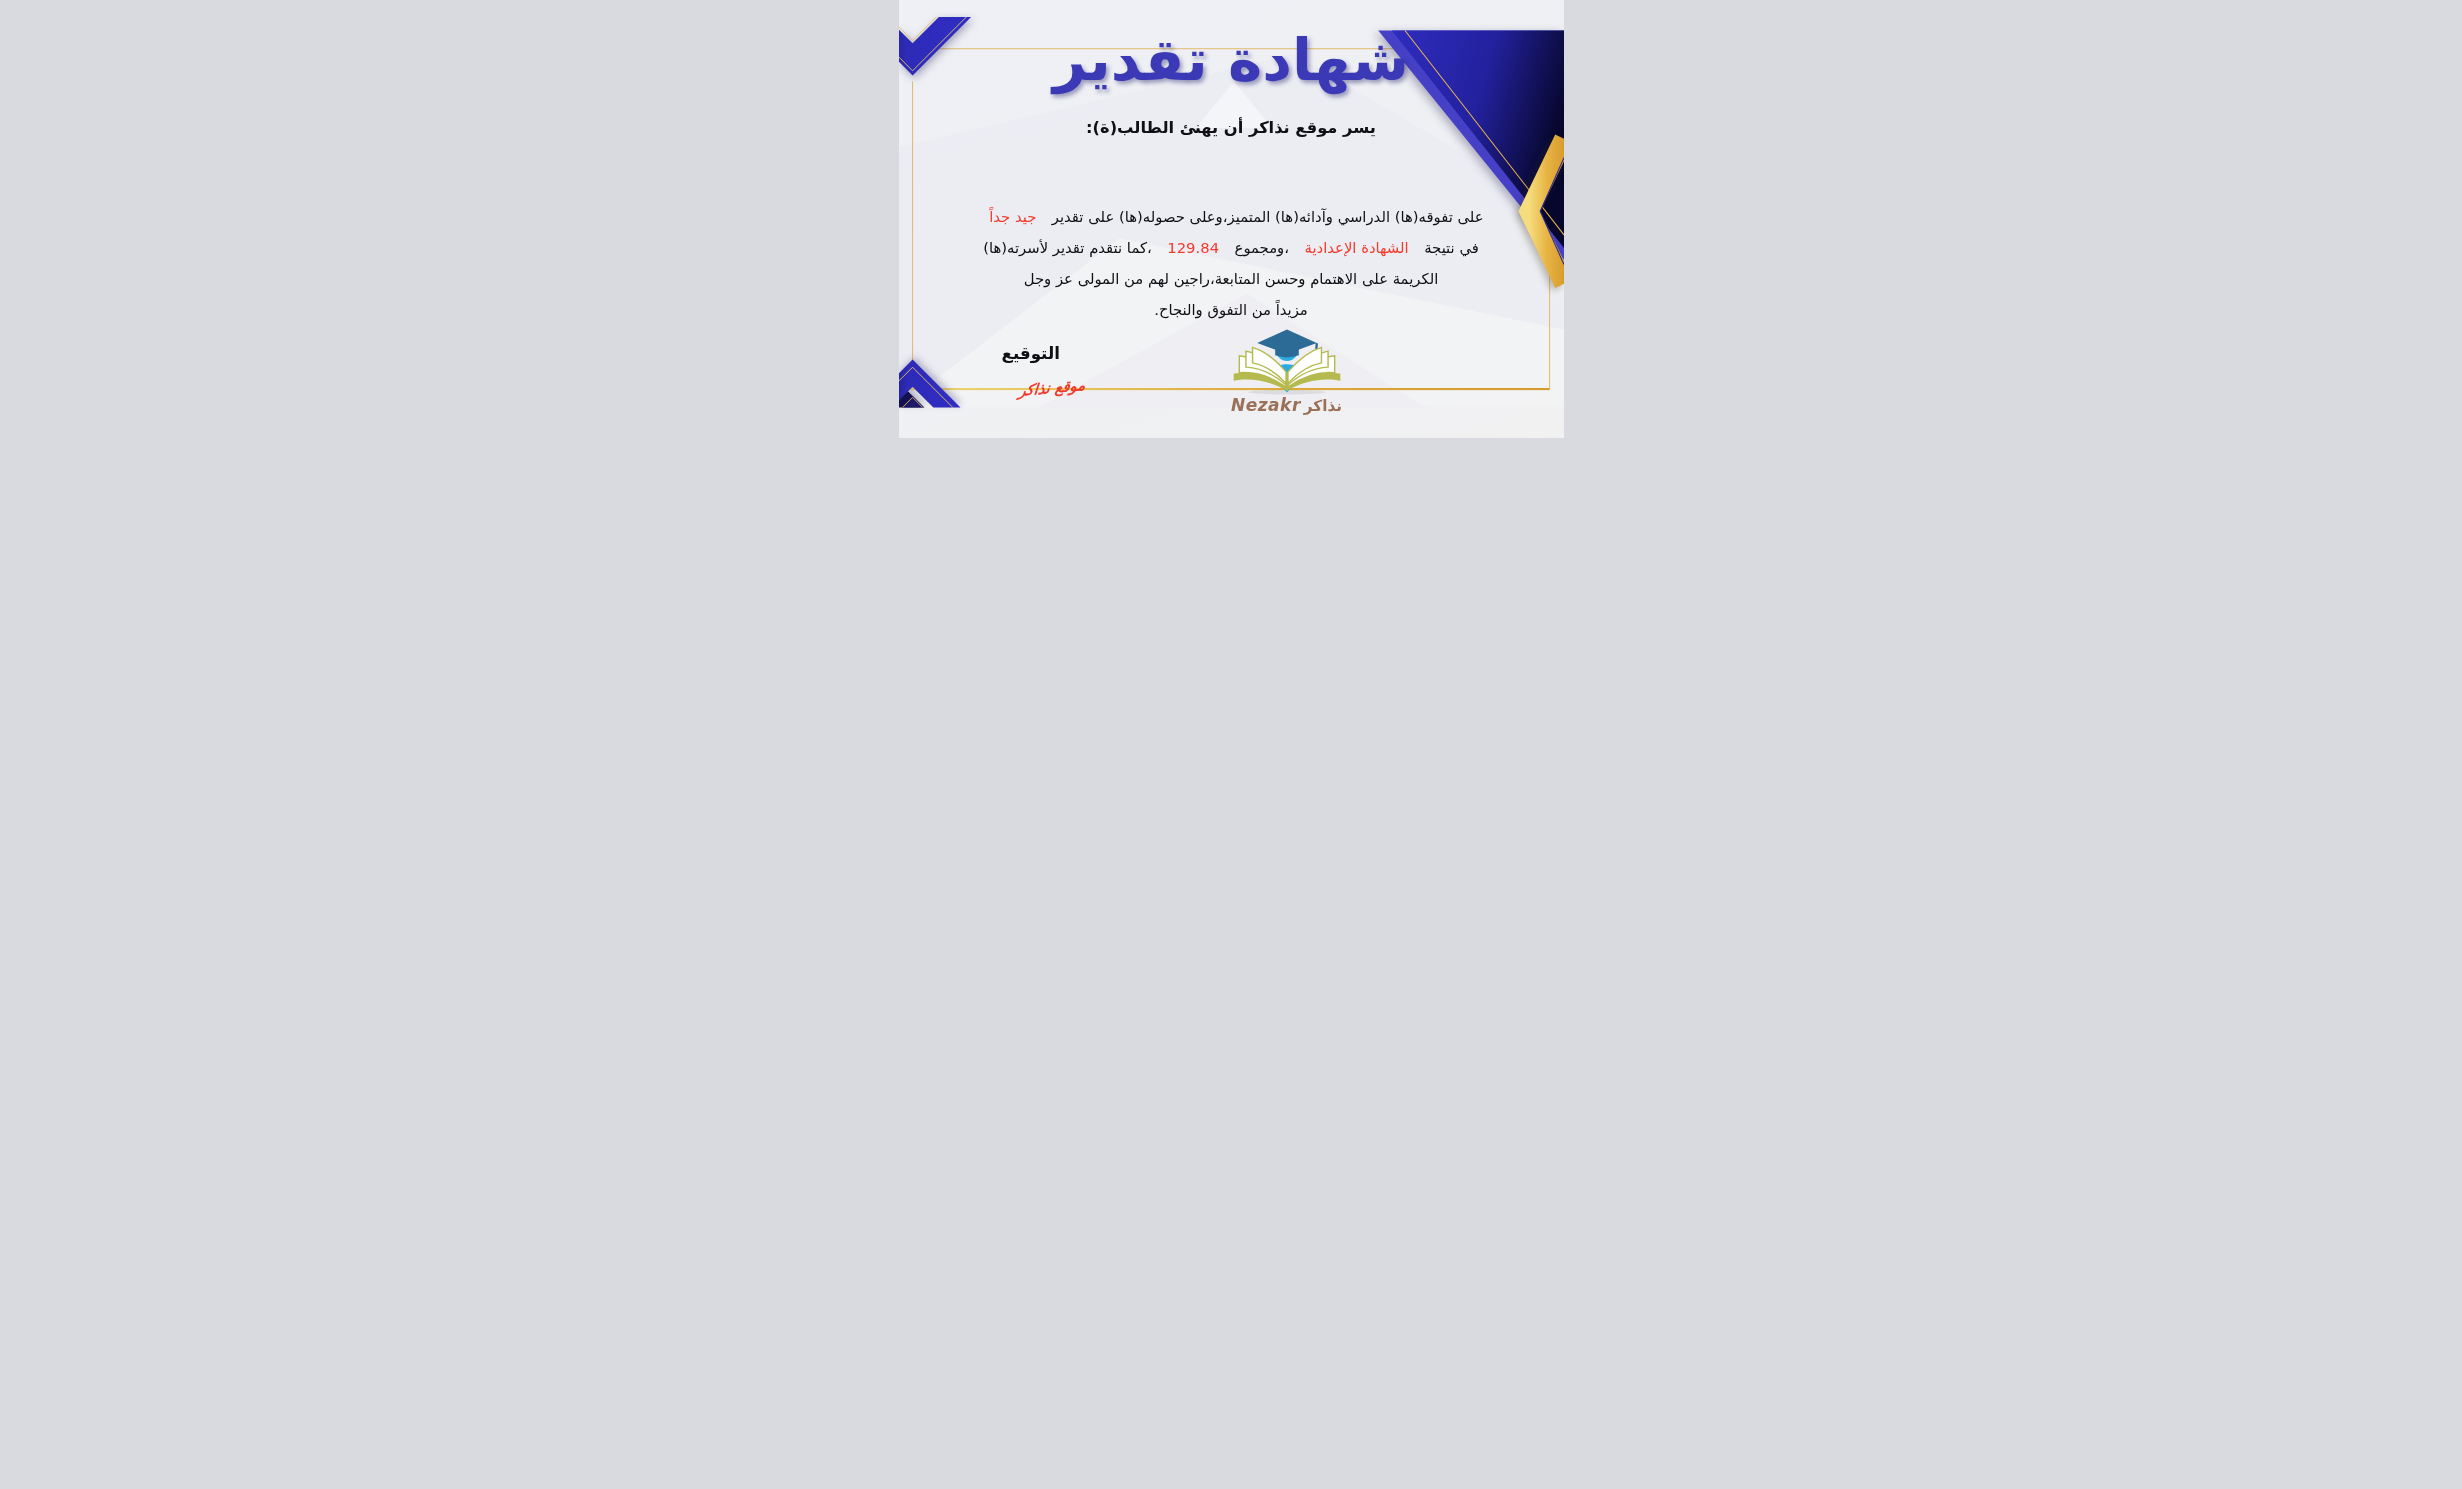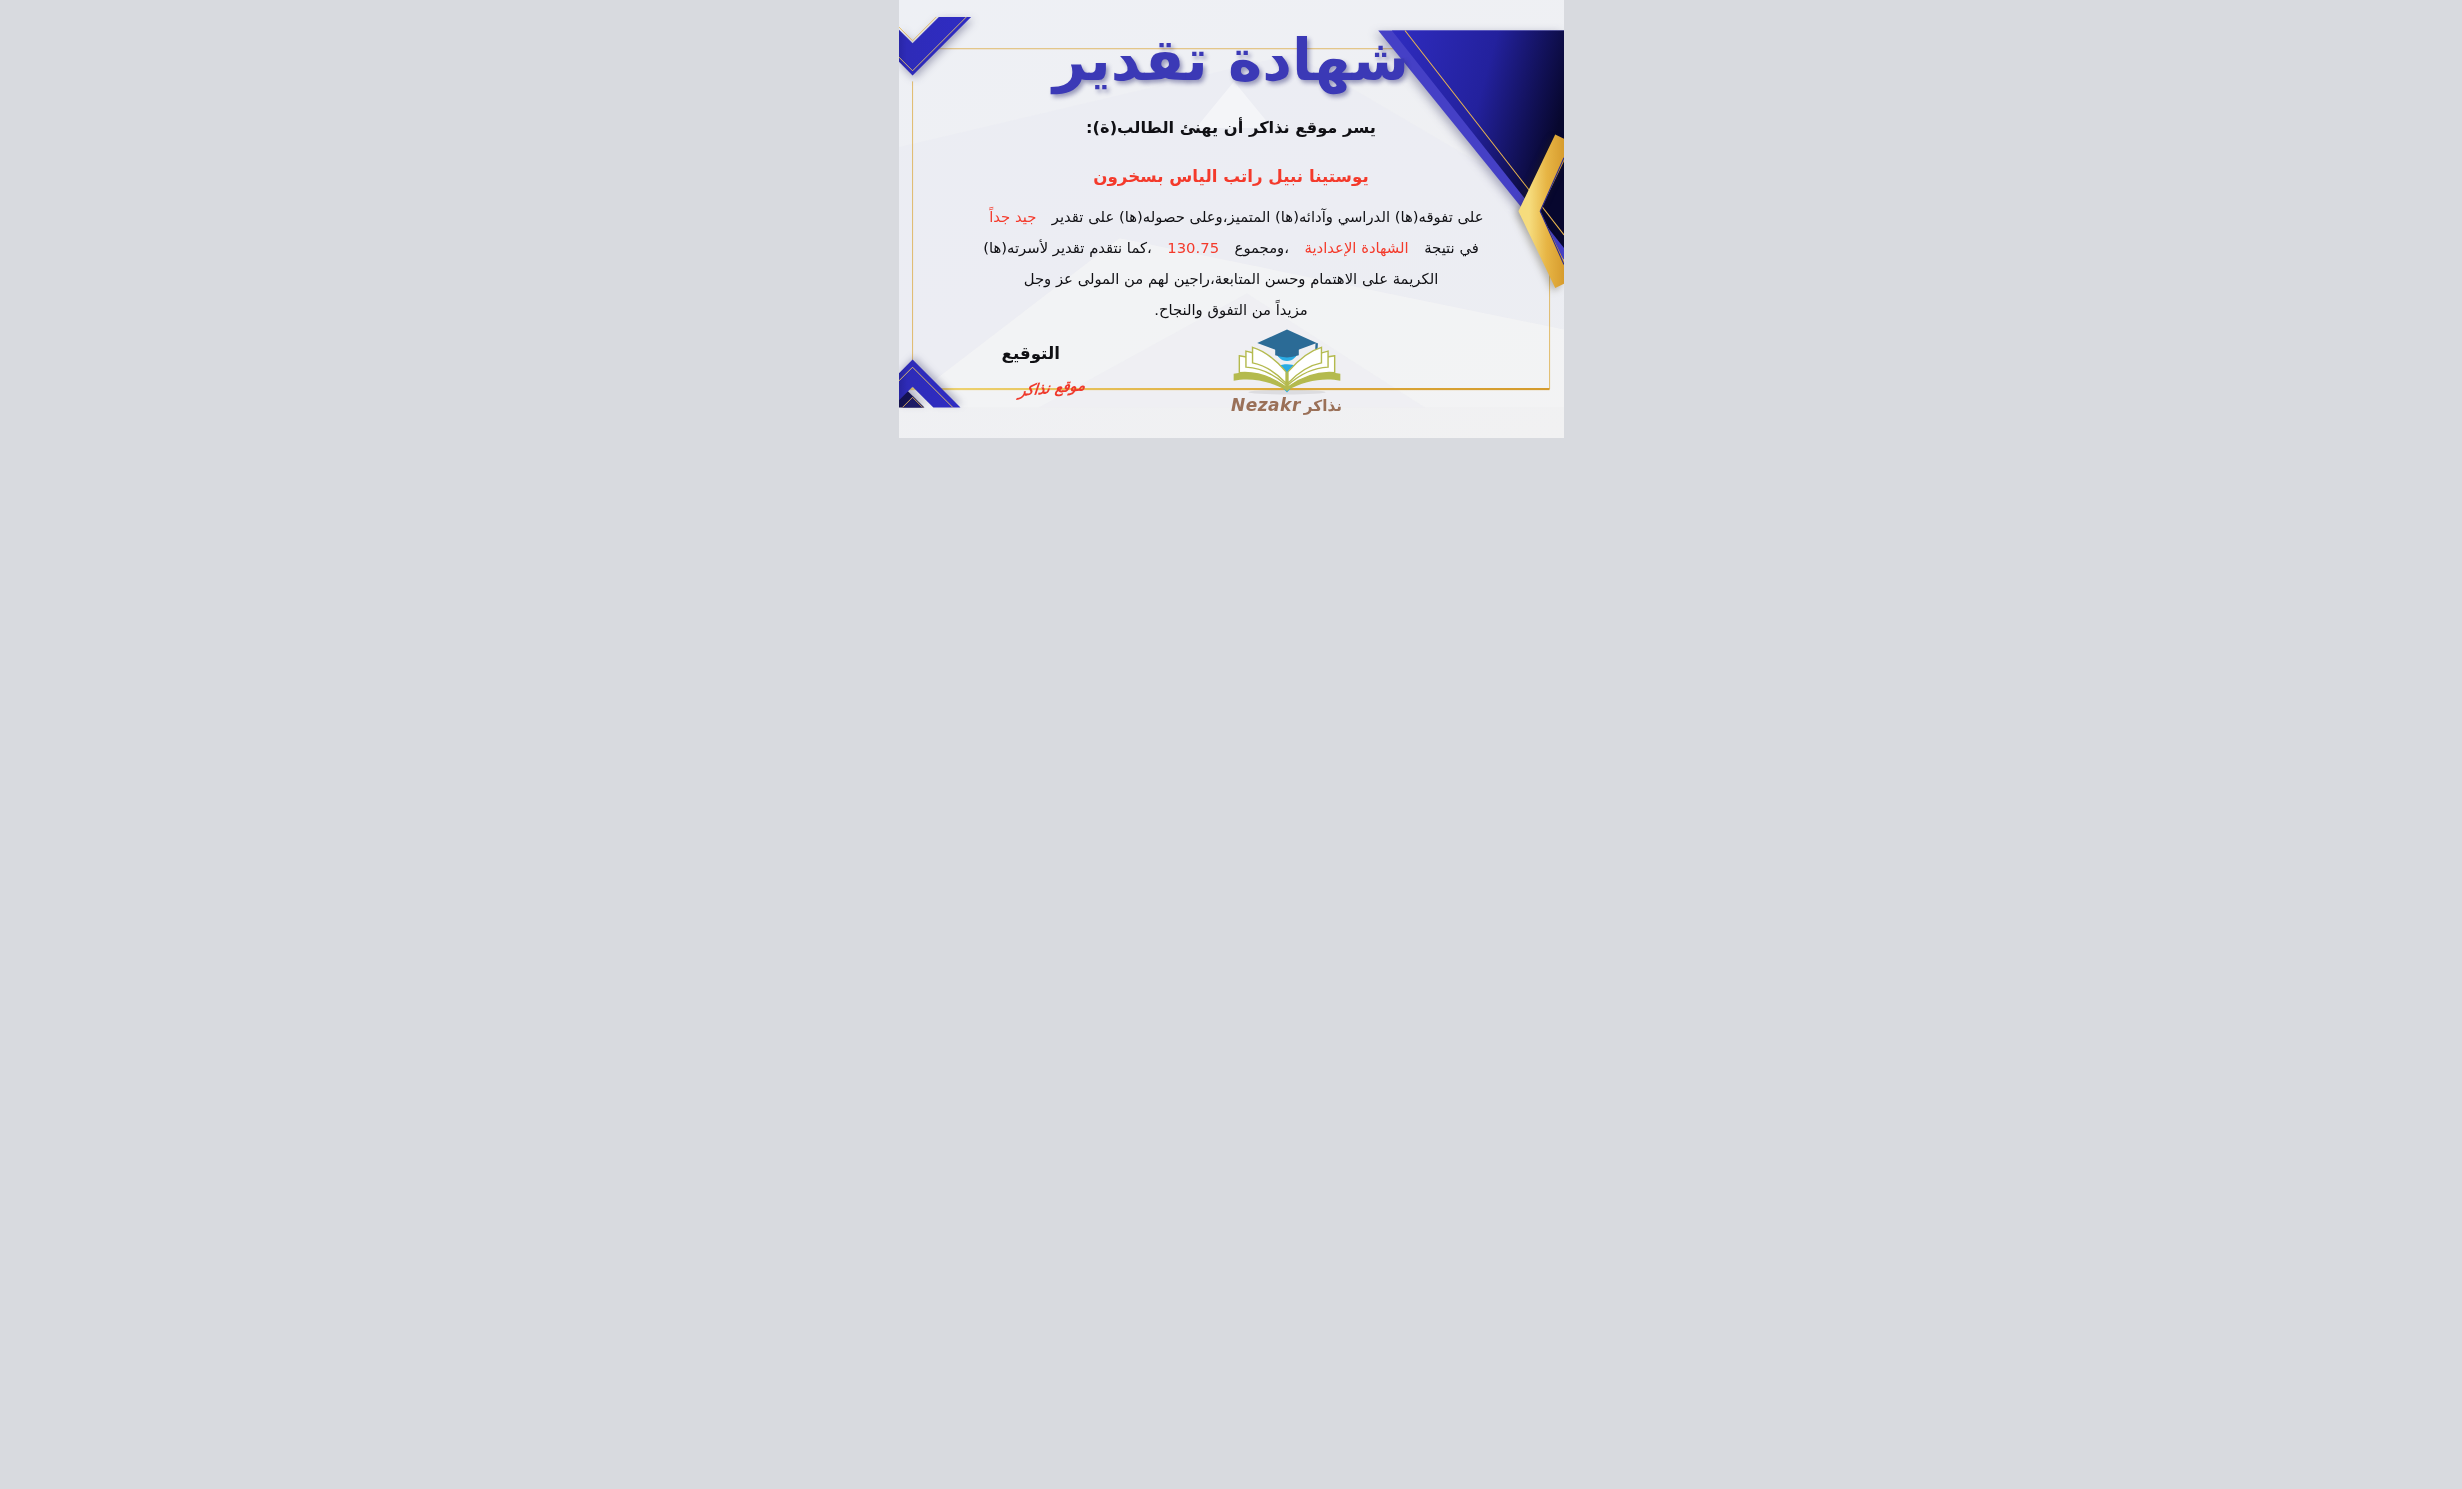--- a/index.html
+++ b/index.html
@@ -101,30 +101,29 @@
     <polygon points="32,862 58,889 6,889" fill="#1c1a66"></polygon>
     <polyline points="8,889 32,865 56,889" fill="none" stroke="#e8bb50" stroke-width="2"></polyline>
     <polygon points="32,776 145,889 81,889 32,840 -17,889 -81,889" fill="url(#chevgrad)"></polygon>
     <polyline points="-63,889 32,794 127,889" fill="none" stroke="#f3cf63" stroke-width="2"></polyline>
   </svg>
 
   <div class="title">شهادة تقدير</div>
 
   <div class="intro">يسر موقع نذاكر أن يهنئ الطالب(ة):</div>
 
-  <div class="student">يوستينا نبيل راتب الياس بسخرون</div>
 
   <div class="bodytext">
     <span>على تفوقه(ها) الدراسي وآدائه(ها) المتميز،وعلى حصوله(ها) على تقدير</span>
     <span class="red slot">جيد جداً</span>
     <br>
     <span>في نتيجة</span>
     <span class="red slot">الشهادة الإعدادية</span>
     <span>،ومجموع</span>
-    <span class="red slot">130.75</span>
+    <span class="red slot">129.84</span>
     <span>،كما نتقدم تقدير لأسرته(ها)</span>
     <br>
     <span>الكريمة على الاهتمام وحسن المتابعة،راجين لهم من المولى عز وجل</span>
     <br>
     <span>مزيداً من التفوق والنجاح.</span>
   </div>
 
   <div class="sign-label">التوقيع</div>
   <div class="sign-script">موقع نذاكر</div>
 

